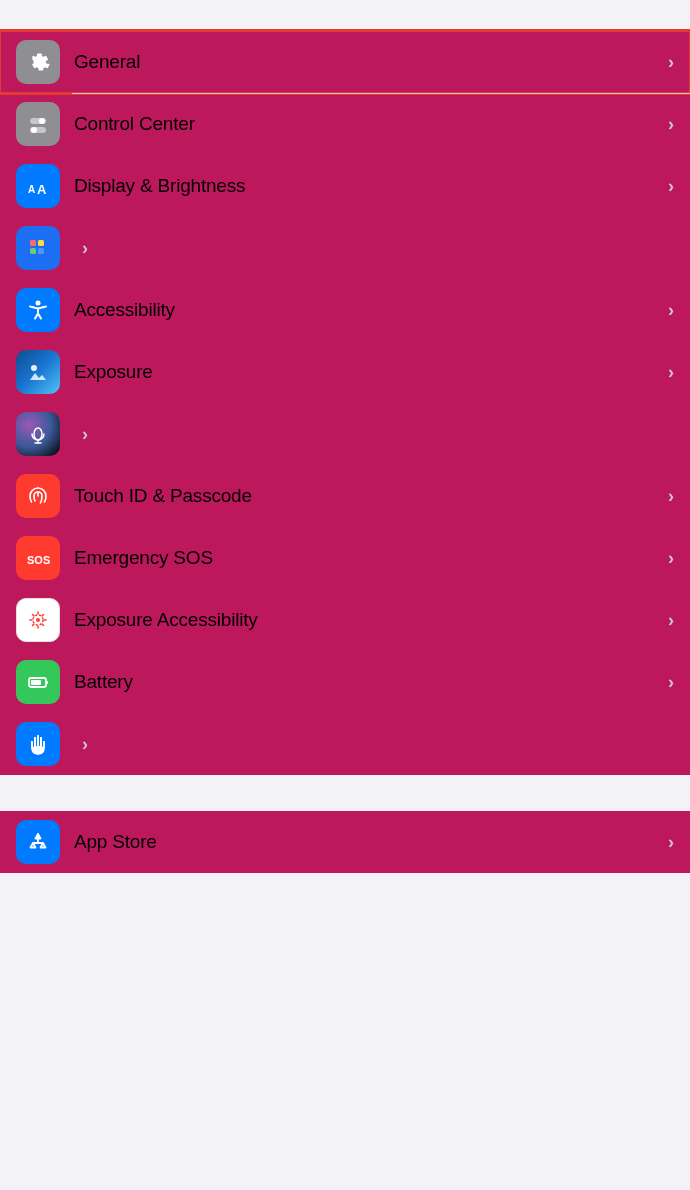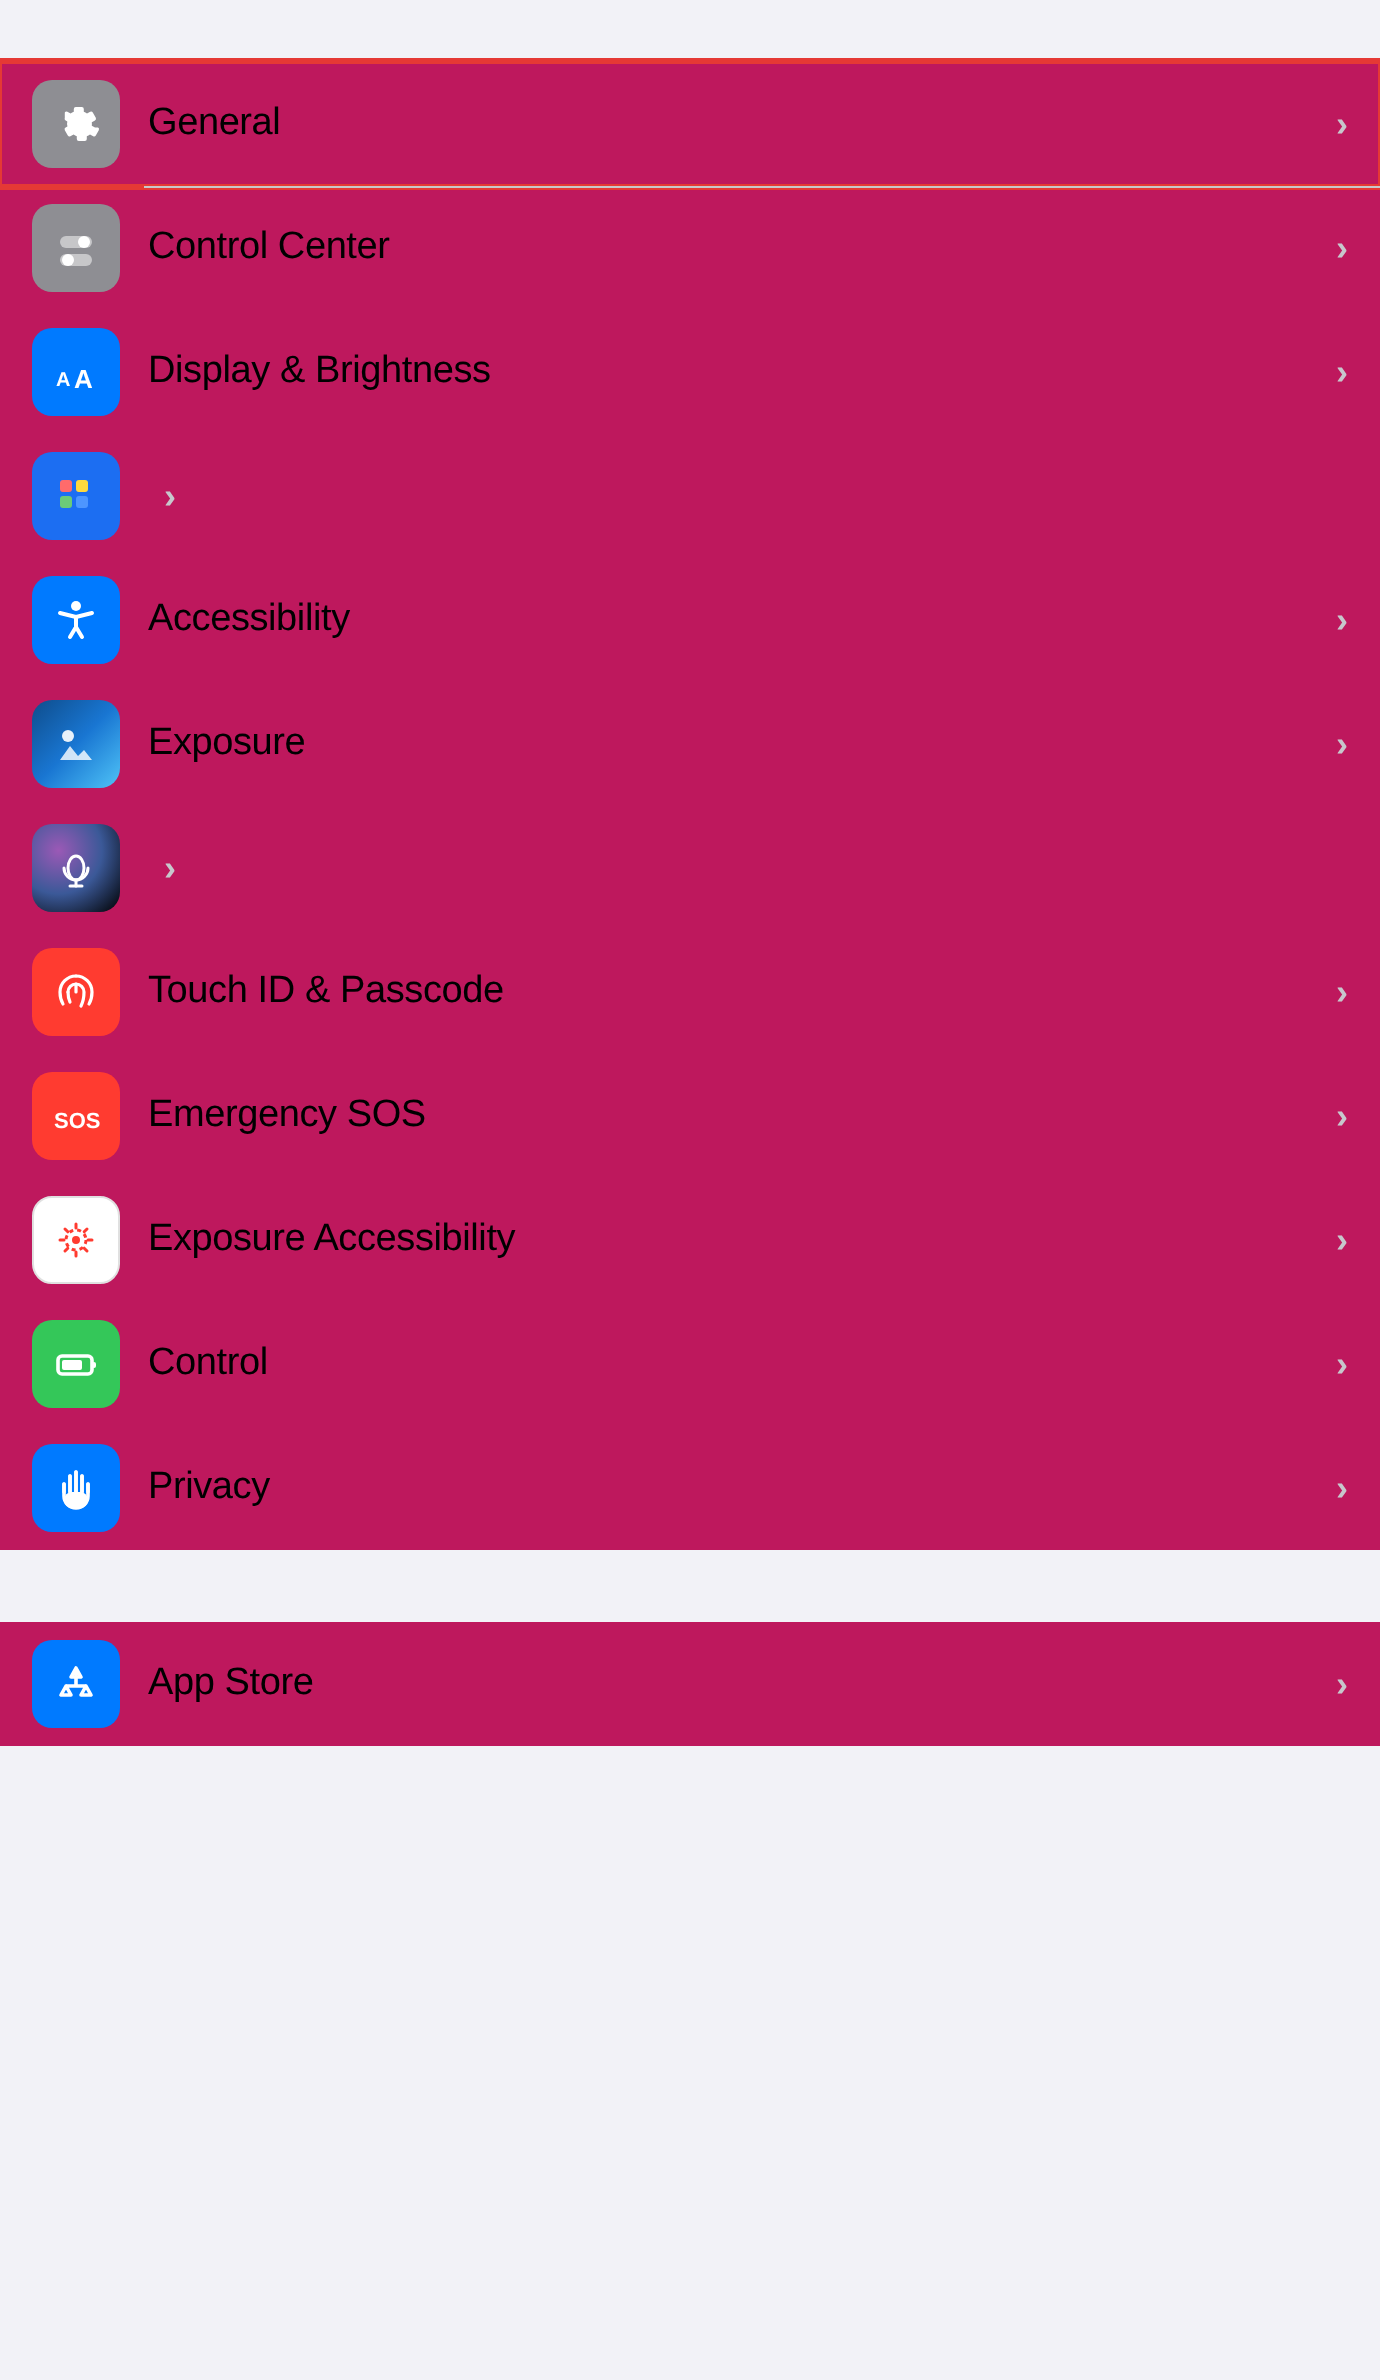--- a/index.html
+++ b/index.html
@@ -233,32 +233,31 @@
       <span class="row-chevron">›</span>
     </div>
     <div class="settings-row">
       <div class="row-icon bg-green">
         <svg width="28" height="28" viewBox="0 0 28 28" fill="none" xmlns="http://www.w3.org/2000/svg">
           <rect x="5" y="10" width="17" height="9" rx="2" fill="none" stroke="white" stroke-width="1.8"></rect>
           <rect x="22" y="13" width="2" height="3" rx="1" fill="white"></rect>
           <rect x="7" y="12" width="10" height="5" rx="1" fill="white"></rect>
         </svg>
       </div>
-      <span class="row-label">Control</span>
+      <span class="row-label">Battery</span>
       <span class="row-chevron">›</span>
     </div>
     <div class="settings-row">
       <div class="row-icon bg-blue">
         <svg width="28" height="28" viewBox="0 0 28 28" fill="none" xmlns="http://www.w3.org/2000/svg">
           <path d="M14 6v10M11 8v8M17 8v8M8 12v6c0 3.3 2.7 6 6 6s6-2.7 6-6v-6" stroke="white" stroke-width="1.8" stroke-linecap="round"></path>
           <rect x="8" y="16" width="12" height="8" rx="4" fill="white"></rect>
           <path d="M8 16v-4M11 8v8M14 6v10M17 8v8M20 16v-4" stroke="white" stroke-width="1.8" stroke-linecap="round"></path>
         </svg>
       </div>
-      <span class="row-label">Privacy</span>
       <span class="row-chevron">›</span>
     </div>
   </div>
 
 <div class="section-gap"></div>
 
 <div class="section">
 <div class="settings-row">
       <div class="row-icon bg-blue">
         <svg width="28" height="28" viewBox="0 0 28 28" fill="none" xmlns="http://www.w3.org/2000/svg">

